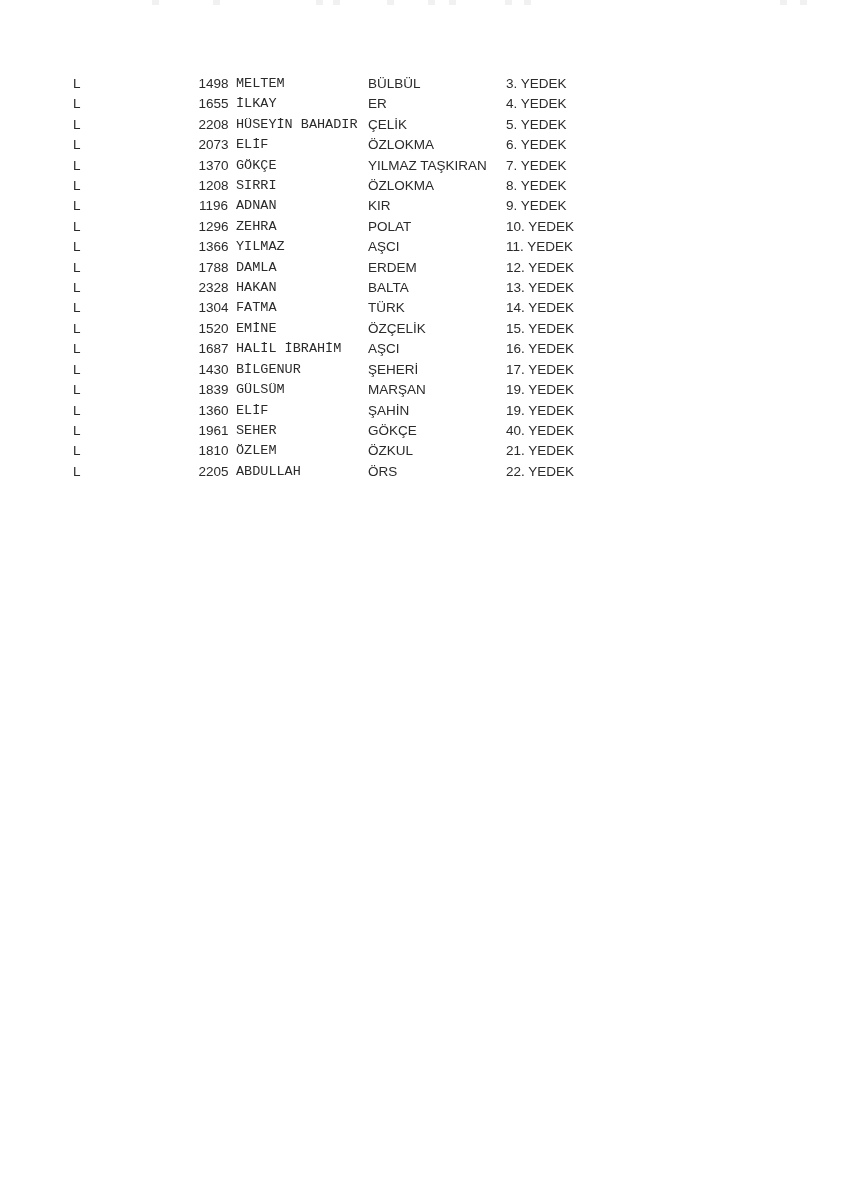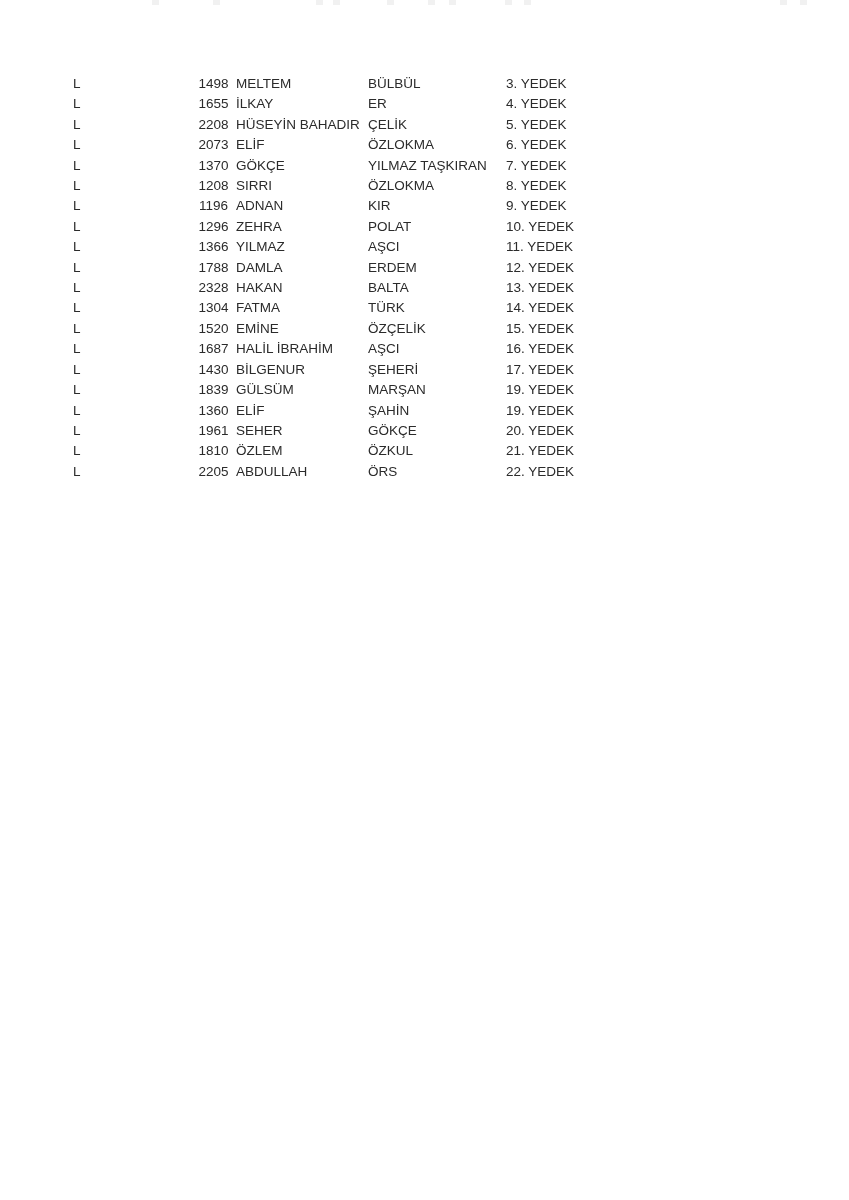--- a/index.html
+++ b/index.html
@@ -32,21 +32,21 @@
   }
   .row {
     display: grid;
     grid-template-columns: 123px 35px 137px 138px 110px;
     height: 20.42px;
     line-height: 20.42px;
     white-space: nowrap;
   }
   .cell { overflow: visible; }
   .cell-number { text-align: center; }
-  .cell-first  { padding-left: 5px; }
+  .cell-first  { padding-left: 5px; font-family: Liberation Mono, monospace; }
 </style>
 </head>
 <body>
 
 <div class="page">
 
   <div id="artifacts">
       <div class="artifact" style="left: 152px;"></div>
       <div class="artifact" style="left: 213px;"></div>
       <div class="artifact" style="left: 316px;"></div>
@@ -195,21 +195,21 @@
       <span class="cell cell-first">ELİF</span>
       <span class="cell cell-last">ŞAHİN</span>
       <span class="cell cell-rank">19. YEDEK</span>
     </div>
 
     <div class="row">
       <span class="cell cell-group">L</span>
       <span class="cell cell-number">1961</span>
       <span class="cell cell-first">SEHER</span>
       <span class="cell cell-last">GÖKÇE</span>
-      <span class="cell cell-rank">20. YEDEK</span>
+      <span class="cell cell-rank">40. YEDEK</span>
     </div>
 
     <div class="row">
       <span class="cell cell-group">L</span>
       <span class="cell cell-number">1810</span>
       <span class="cell cell-first">ÖZLEM</span>
       <span class="cell cell-last">ÖZKUL</span>
       <span class="cell cell-rank">21. YEDEK</span>
     </div>
 

